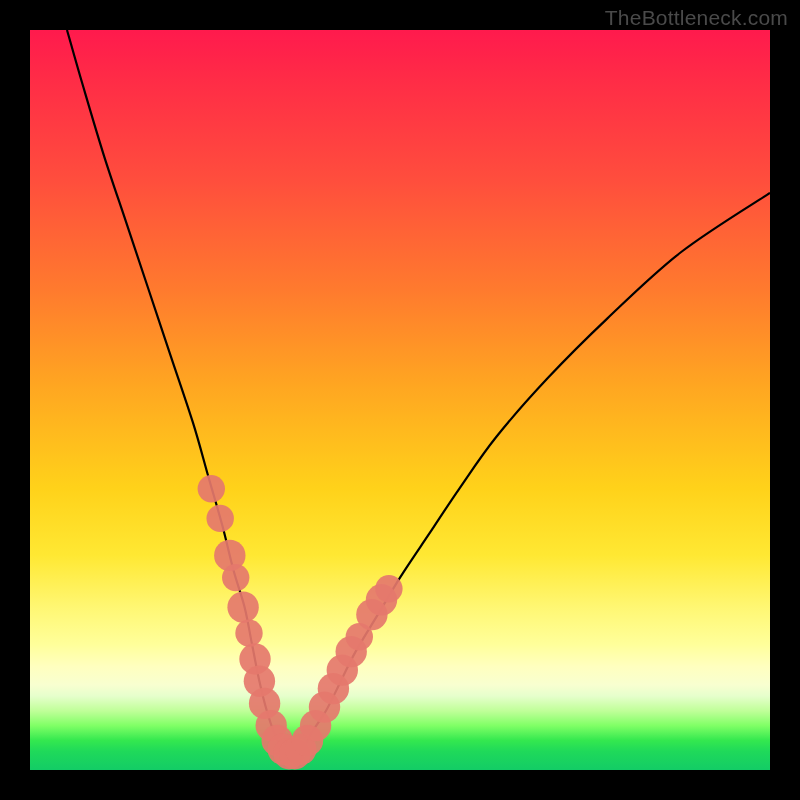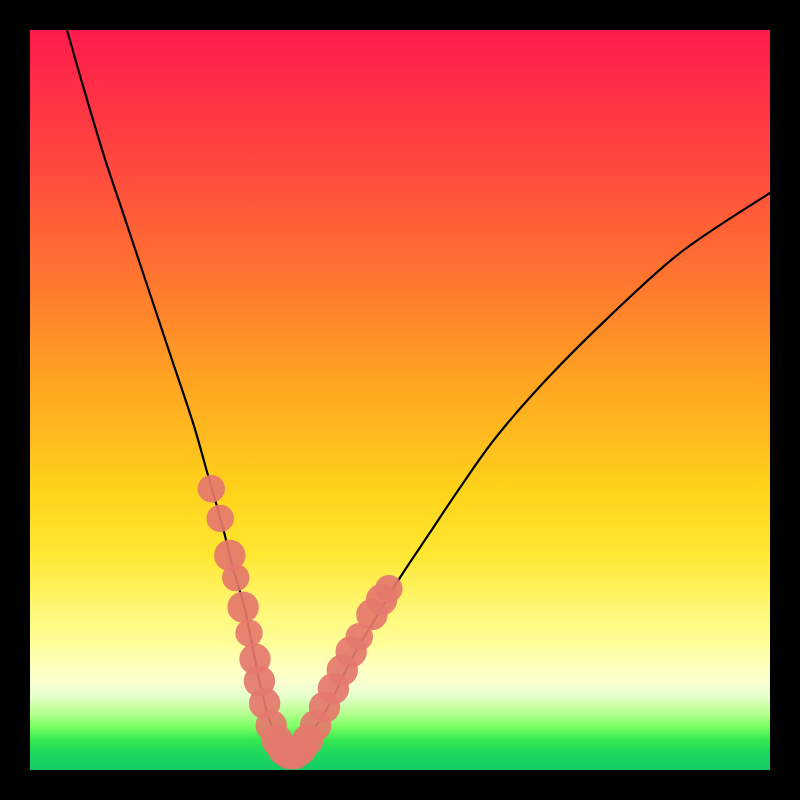--- a/index.html
+++ b/index.html
@@ -60,20 +60,21 @@
     color: #4a4a4a;
     font-size: 21px;
     font-weight: 400;
     letter-spacing: 0.2px;
   }
 </style>
 </head>
 <body>
 
 <div class="frame">
+  <div class="watermark">TheBottleneck.com</div>
   <div class="plot">
     <svg class="curve-svg" viewBox="0 0 740 740">
       <g>
         <path id="curve-path" fill="none" stroke="#000" stroke-width="2.2" d="M 37.0 0.0 C 39.5 8.6, 45.6 30.8, 51.8 51.8 C 58.0 72.8, 66.6 102.4, 74.0 125.8 C 81.4 149.2, 88.8 170.2, 96.2 192.4 C 103.6 214.6, 111.0 236.8, 118.4 259.0 C 125.8 281.2, 133.2 303.4, 140.6 325.6 C 148.0 347.8, 156.6 372.5, 162.8 392.2 C 169.0 411.9, 172.7 426.7, 177.6 444.0 C 182.5 461.3, 188.1 479.8, 192.4 495.8 C 196.7 511.8, 199.8 526.6, 203.5 540.2 C 207.2 553.8, 211.5 564.9, 214.6 577.2 C 217.7 589.5, 219.5 601.9, 222.0 614.2 C 224.5 626.5, 226.9 640.1, 229.4 651.2 C 231.9 662.3, 234.3 672.2, 236.8 680.8 C 239.3 689.4, 241.7 696.8, 244.2 703.0 C 246.7 709.2, 249.1 714.1, 251.6 717.8 C 254.1 721.5, 256.5 724.0, 259.0 725.2 C 261.5 726.4, 263.9 726.4, 266.4 725.2 C 268.9 724.0, 271.3 721.5, 273.8 717.8 C 276.3 714.1, 277.5 709.2, 281.2 703.0 C 284.9 696.8, 291.1 689.4, 296.0 680.8 C 300.9 672.2, 305.9 661.1, 310.8 651.2 C 315.7 641.3, 319.4 632.7, 325.6 621.6 C 331.8 610.5, 340.4 596.9, 347.8 584.6 C 355.2 572.3, 361.4 561.2, 370.0 547.6 C 378.6 534.0, 389.7 518.0, 399.6 503.2 C 409.5 488.4, 418.1 474.8, 429.2 458.8 C 440.3 442.8, 451.4 425.5, 466.2 407.0 C 481.0 388.5, 499.5 367.5, 518.0 347.8 C 536.5 328.1, 555.0 309.6, 577.2 288.6 C 599.4 267.6, 624.1 243.0, 651.2 222.0 C 678.3 201.0, 725.2 172.7, 740.0 162.8"></path>
       </g>
       <g id="markers-group">
           <circle cx="181.3" cy="458.8" r="13.7" fill="#e5786d" fill-opacity="0.92"></circle>
           <circle cx="190.2" cy="488.4" r="13.7" fill="#e5786d" fill-opacity="0.92"></circle>
           <circle cx="199.8" cy="525.4" r="15.7" fill="#e5786d" fill-opacity="0.92"></circle>
           <circle cx="205.7" cy="547.6" r="13.7" fill="#e5786d" fill-opacity="0.92"></circle>

